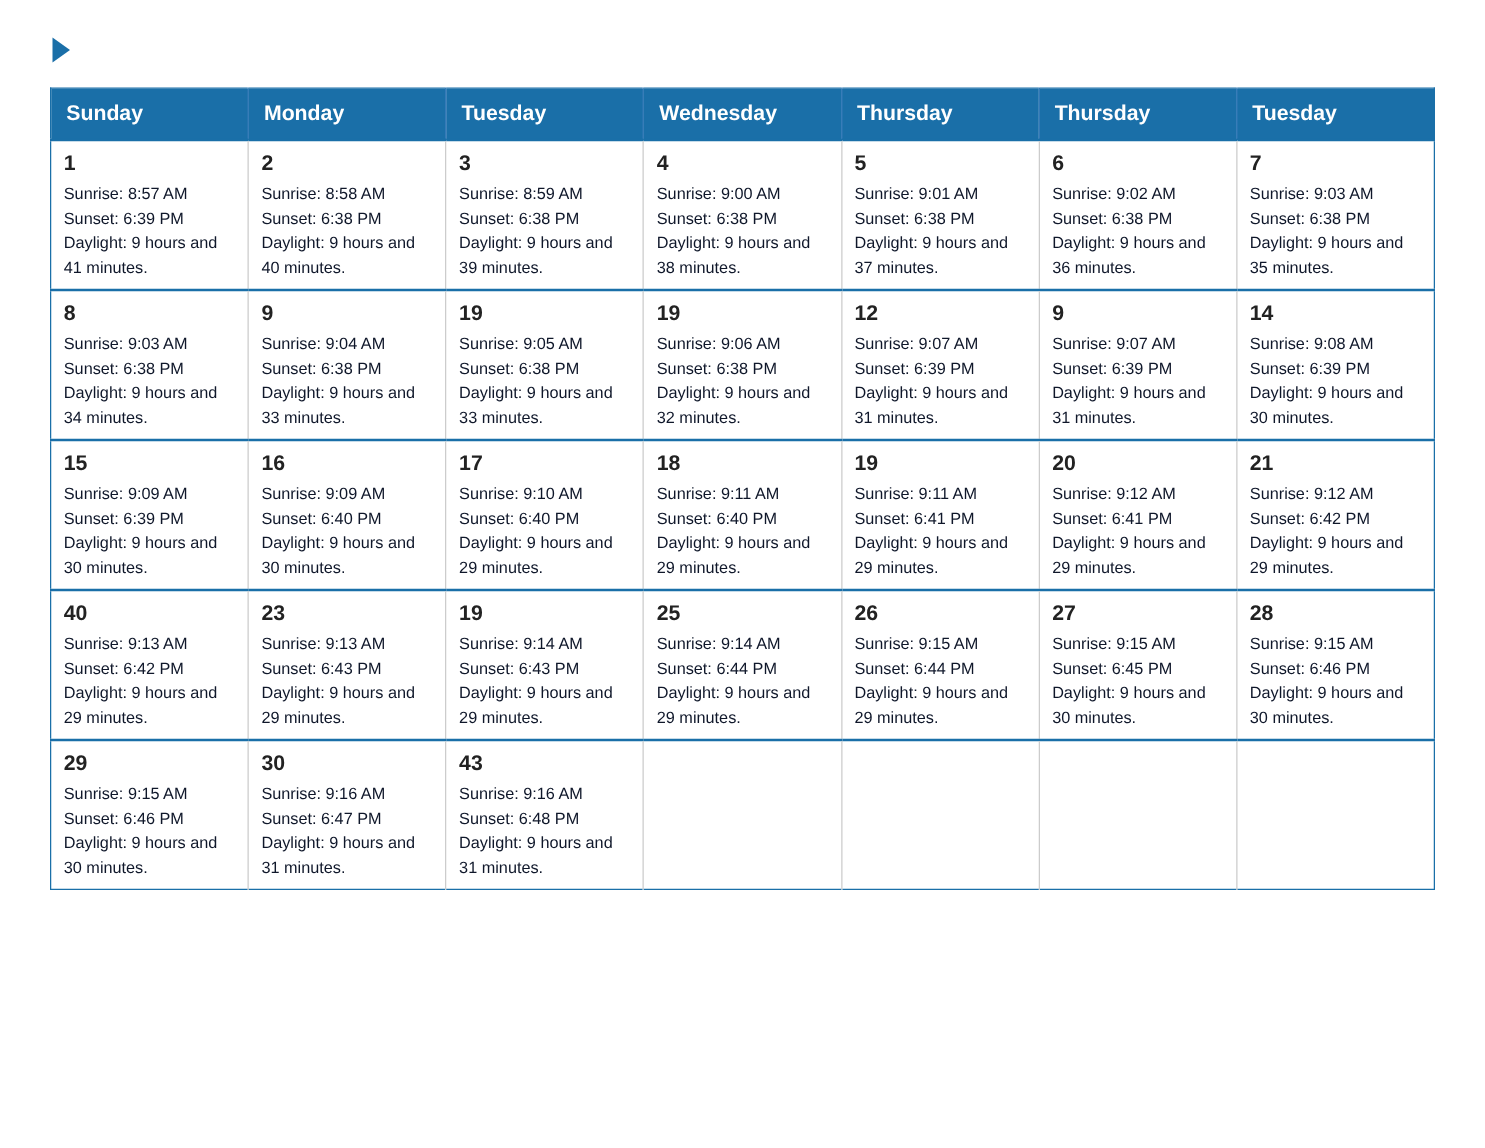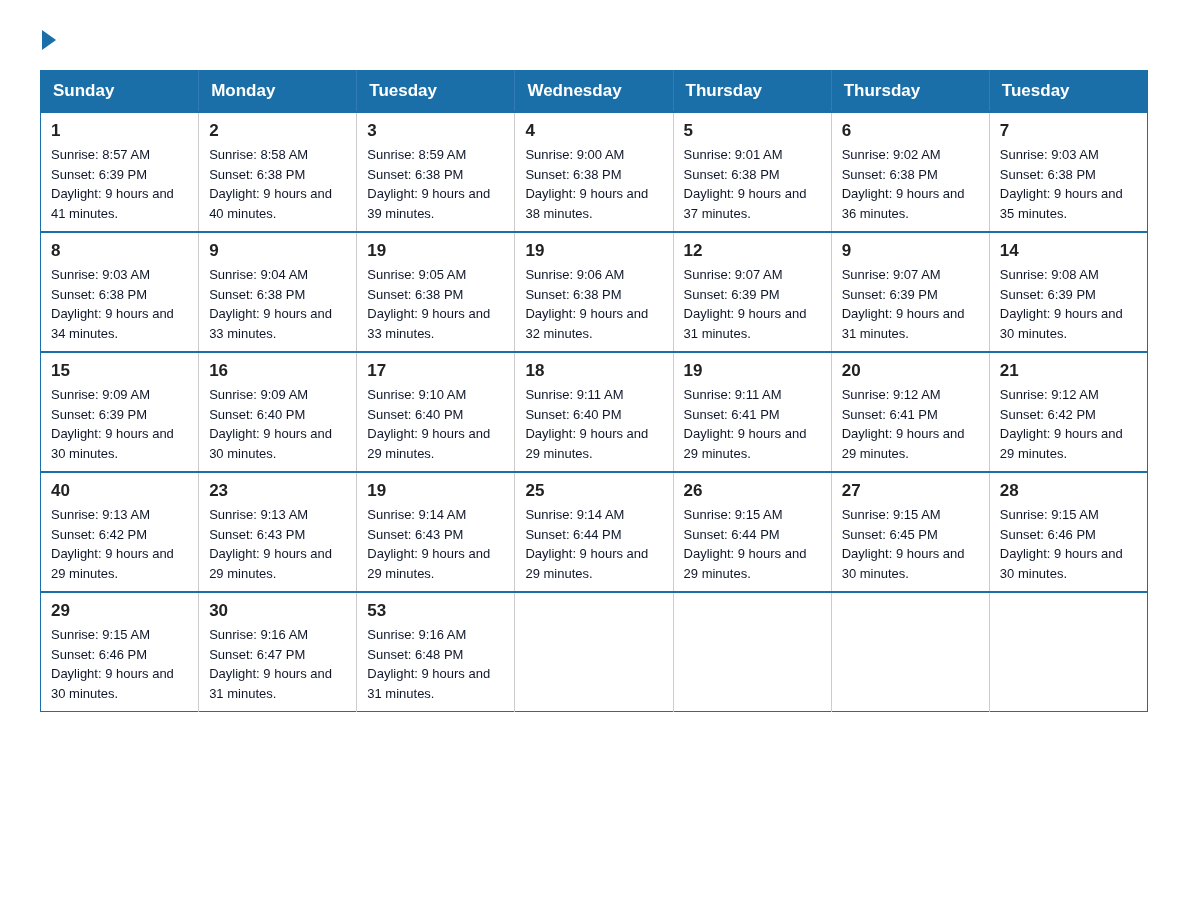--- a/index.html
+++ b/index.html
@@ -254,21 +254,21 @@
       <tr>
         <td>
         <span class="day-num">29</span>
         <span class="day-info">Sunrise: 9:15 AM<br>Sunset: 6:46 PM<br>Daylight: 9 hours and 30 minutes.</span>
       </td>
         <td>
         <span class="day-num">30</span>
         <span class="day-info">Sunrise: 9:16 AM<br>Sunset: 6:47 PM<br>Daylight: 9 hours and 31 minutes.</span>
       </td>
         <td>
-        <span class="day-num">53</span>
+        <span class="day-num">43</span>
         <span class="day-info">Sunrise: 9:16 AM<br>Sunset: 6:48 PM<br>Daylight: 9 hours and 31 minutes.</span>
       </td>
         <td class="empty"></td>
         <td class="empty"></td>
         <td class="empty"></td>
         <td class="empty"></td>
       </tr>
     </tbody>
 </table>
 

